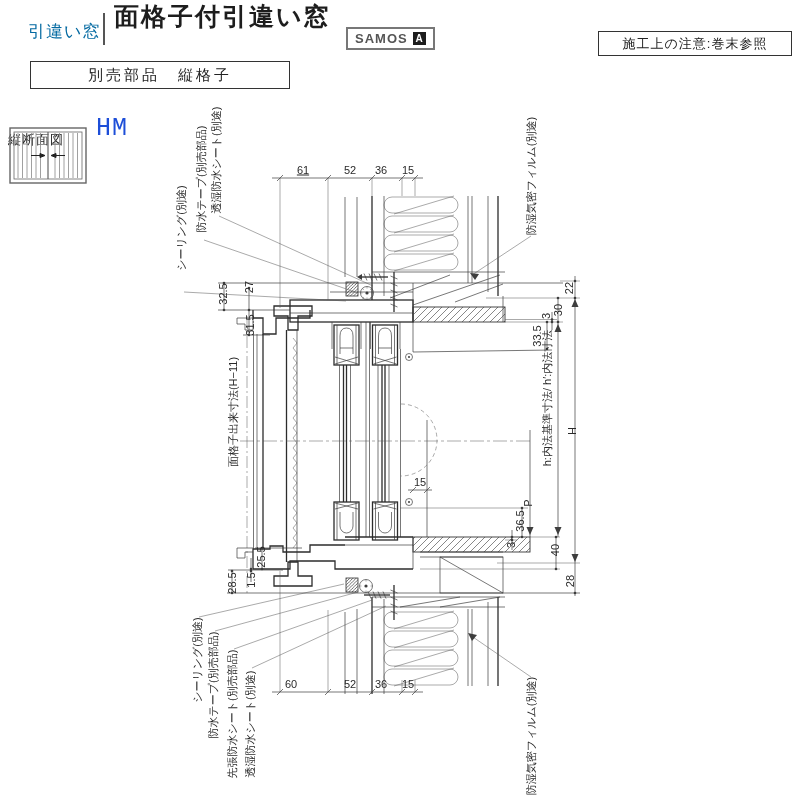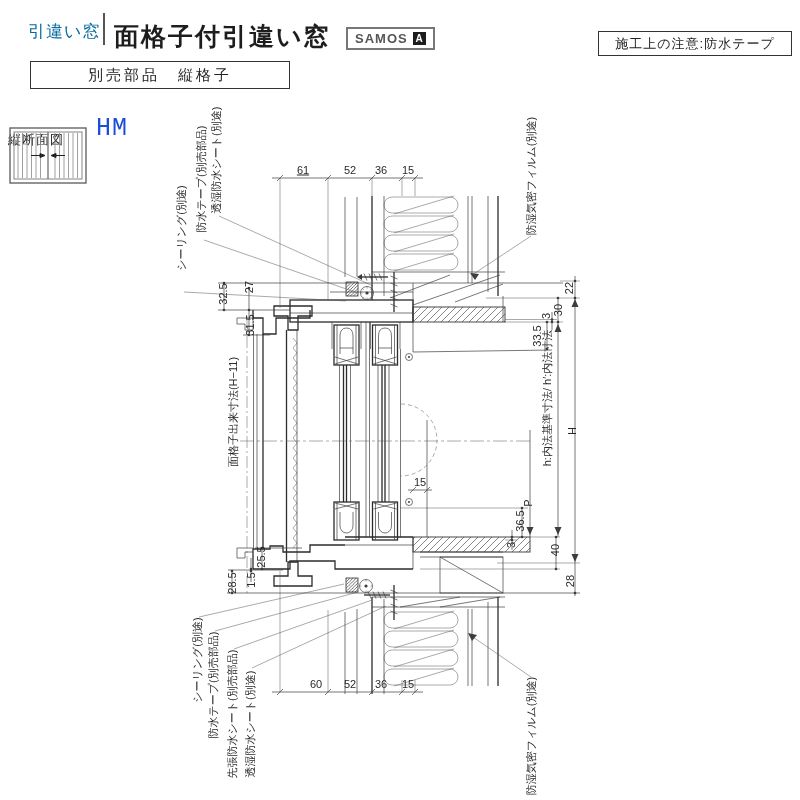--- a/index.html
+++ b/index.html
@@ -1,21 +1,21 @@
 <!DOCTYPE html>
 <html><head>
 <meta charset="utf-8">
 <style>
   html,body{margin:0;padding:0;background:#fff;}
   .page{position:relative;width:800px;height:800px;background:#ffffff;overflow:hidden;
         font-family:"Liberation Sans","DejaVu Sans",sans-serif;color:#222;}
   .abs{position:absolute;}
   .category{left:28px;top:20px;font-size:17px;color:#0369a1;letter-spacing:1px;}
   .titlebar-divider{left:103px;top:13px;width:2px;height:32px;background:#555;}
-  .main-title{left:114px;top:20px;font-size:25px;font-weight:bold;color:#1d1d1d;letter-spacing:2px;}
+  .main-title{left:114px;top:0;font-size:25px;font-weight:bold;color:#1d1d1d;letter-spacing:2px;}
   .brand-badge{left:346px;top:27px;display:flex;align-items:center;gap:5px;border:2px solid #777;
                padding:1px 7px;height:17px;}
   .brand-text{font-size:13px;font-weight:bold;color:#555;letter-spacing:1px;text-align:center;}
   .brand-mark{width:13px;height:13px;background:#1d1d1d;color:#fff;font-size:10px;font-weight:bold;
               display:flex;align-items:center;justify-content:center;}
   .right-title{left:590px;top:6px;width:202px;text-align:right;font-size:16px;color:#1d1d1d;letter-spacing:1px;}
   .note-box{left:598px;top:31px;width:192px;height:23px;border:1.3px solid #333;display:flex;
             align-items:center;justify-content:center;font-size:13px;letter-spacing:1px;}
   .subtype-box{left:30px;top:61px;width:258px;height:26px;border:1.3px solid #333;display:flex;
                align-items:center;justify-content:center;font-size:15px;letter-spacing:3px;}
@@ -330,21 +330,21 @@
     </g>
   </svg>
 
   <div class="abs category">引違い窓</div>
   <div class="abs titlebar-divider"></div>
   <div class="abs main-title">面格子付引違い窓</div>
   <div class="abs brand-badge">
     <span class="brand-text">SAMOS</span>
     <span class="brand-mark">A</span>
   </div>
-  <div class="abs note-box">施工上の注意:防水テープ</div>
+  <div class="abs note-box">施工上の注意:巻末参照</div>
   <div class="abs subtype-box">別売部品　縦格子</div>
 
   <div class="abs section-label">縦断面図</div>
   <div class="abs section-icon">
     <svg width="78" height="57" viewBox="0 0 78 57">
       <rect x="1" y="1" width="76" height="55" fill="none" stroke="#666" stroke-width="1.4"></rect>
       <rect x="5" y="5" width="68" height="47" fill="none" stroke="#666" stroke-width="0.8"></rect>
       <line x1="39" y1="5" x2="39" y2="52" stroke="#666" stroke-width="1.2"></line>
       <g stroke="#888" stroke-width="0.8">
         <line x1="9" y1="6" x2="9" y2="51"></line>
@@ -368,21 +368,21 @@
       </g>
     </svg>
   </div>
   <div class="abs section-code">HM</div>
 
   <div id="labels">
       <span class="lbl" style="left: 303px; top: 170px; text-decoration: underline;">61</span>
       <span class="lbl" style="left: 350px; top: 170px;">52</span>
       <span class="lbl" style="left: 381px; top: 170px;">36</span>
       <span class="lbl" style="left: 408px; top: 170px;">15</span>
-      <span class="lbl" style="left: 312px; top: 684px; padding-left: 8px;">60</span>
+      <span class="lbl" style="left: 291px; top: 684px;">60</span>
       <span class="lbl" style="left: 350px; top: 684px;">52</span>
       <span class="lbl" style="left: 381px; top: 684px;">36</span>
       <span class="lbl" style="left: 408px; top: 684px;">15</span>
       <span class="lbl" style="left: 420px; top: 482px;">15</span>
       <span class="lbl v" style="left: 223px; top: 294px;">32.5</span>
       <span class="lbl v" style="left: 249px; top: 287px;">27</span>
       <span class="lbl v" style="left: 250px; top: 325px;">31.5</span>
       <span class="lbl v" style="left: 261px; top: 557px;">25.5</span>
       <span class="lbl v" style="left: 251px; top: 580px;">1.5</span>
       <span class="lbl v" style="left: 232px; top: 583px;">28.5</span>

